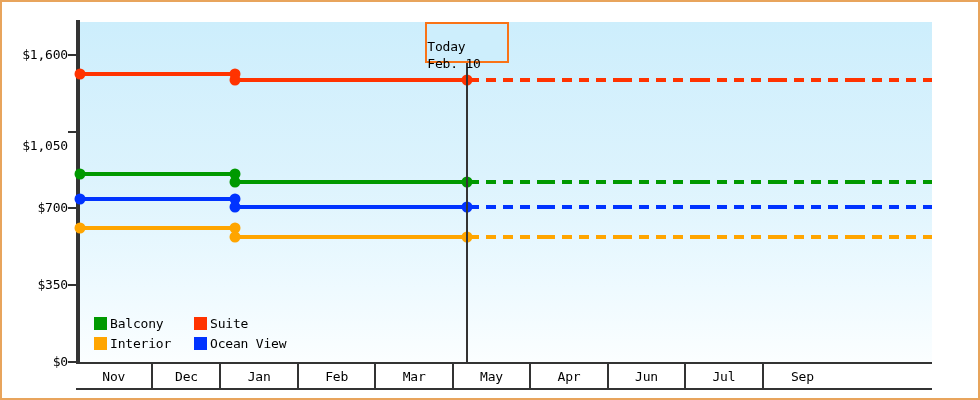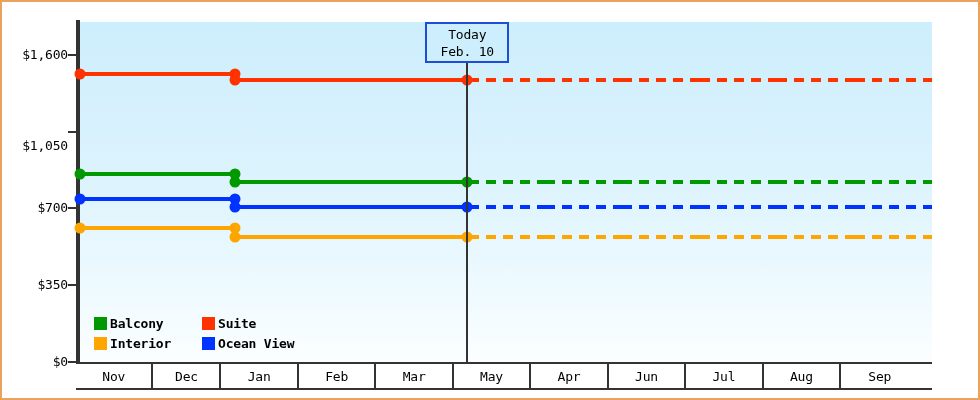--- a/index.html
+++ b/index.html
@@ -84,40 +84,38 @@
 
   
   #today-line {
     position: absolute;
     width: 2px;
     background: #333333;
   }
   #today-box {
     position: absolute;
     box-sizing: border-box;
-    border: 2px solid #1d4ed8;
+    border: 2px solid #f97316;
     background: #cdeefc;
-    text-align: center;
     font-size: 13px;
     line-height: 17px;
     color: #000000;
-    padding-top: 2px;
+    padding-top: 14px;
     letter-spacing: -0.2px;
   }
 
   
   #legend {
     position: absolute;
     left: 92px;
     top: 311px;
     display: grid;
     grid-template-columns: 100px auto;
     grid-auto-rows: 20px;
-    column-gap: 8px;
-    font-weight: bold;
+    column-gap: 0px;
   }
   .legend-item {
     display: flex;
     align-items: center;
     font-size: 13px;
     color: #000000;
     letter-spacing: -0.2px;
     white-space: nowrap;
   }
   .legend-swatch {
@@ -283,17 +281,16 @@
   <div id="x-axis" style="width: 856px;">
       <div class="month-cell" style="width: 77.4545px;">Nov</div>
       <div class="month-cell" style="width: 68px;">Dec</div>
       <div class="month-cell" style="width: 77.4545px;">Jan</div>
       <div class="month-cell" style="width: 77.4545px;">Feb</div>
       <div class="month-cell" style="width: 77.4545px;">Mar</div>
       <div class="month-cell" style="width: 77.4545px;">May</div>
       <div class="month-cell" style="width: 77.4545px;">Apr</div>
       <div class="month-cell" style="width: 77.4545px;">Jun</div>
       <div class="month-cell" style="width: 77.4545px;">Jul</div>
-      <div class="month-cell" style="width: 77.4545px;">Aug</div>
       <div class="month-cell" style="width: 77.4545px;">Sep</div>
     </div>
 
 </div>
 
 </body></html>

